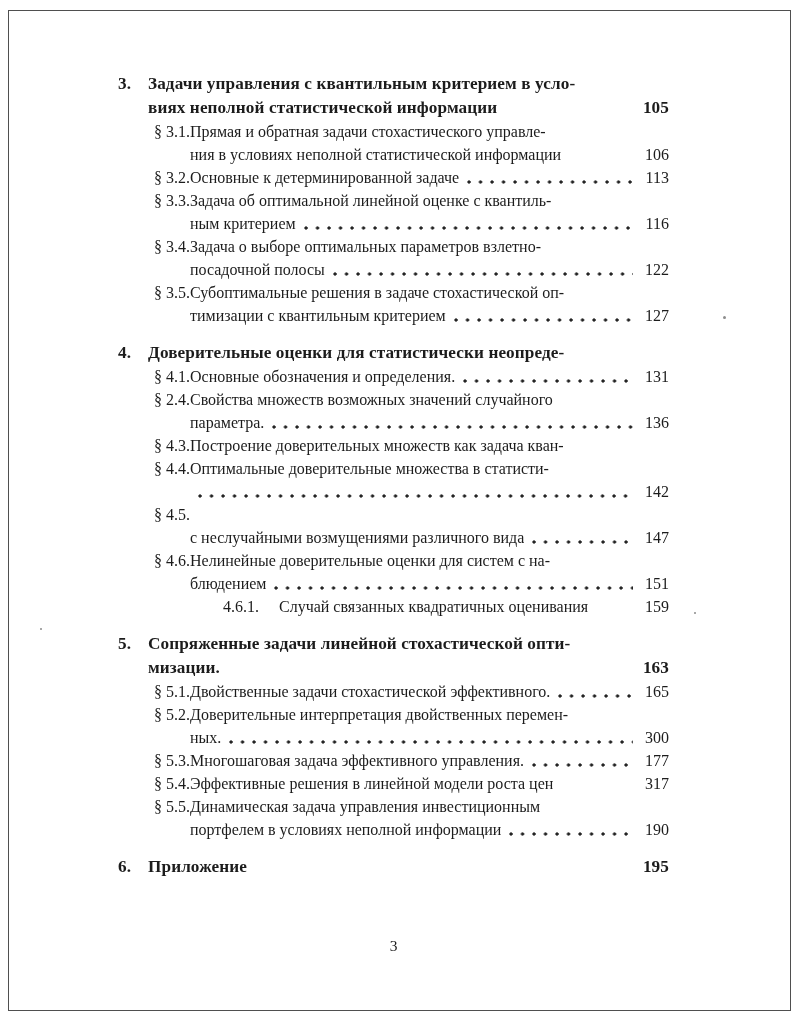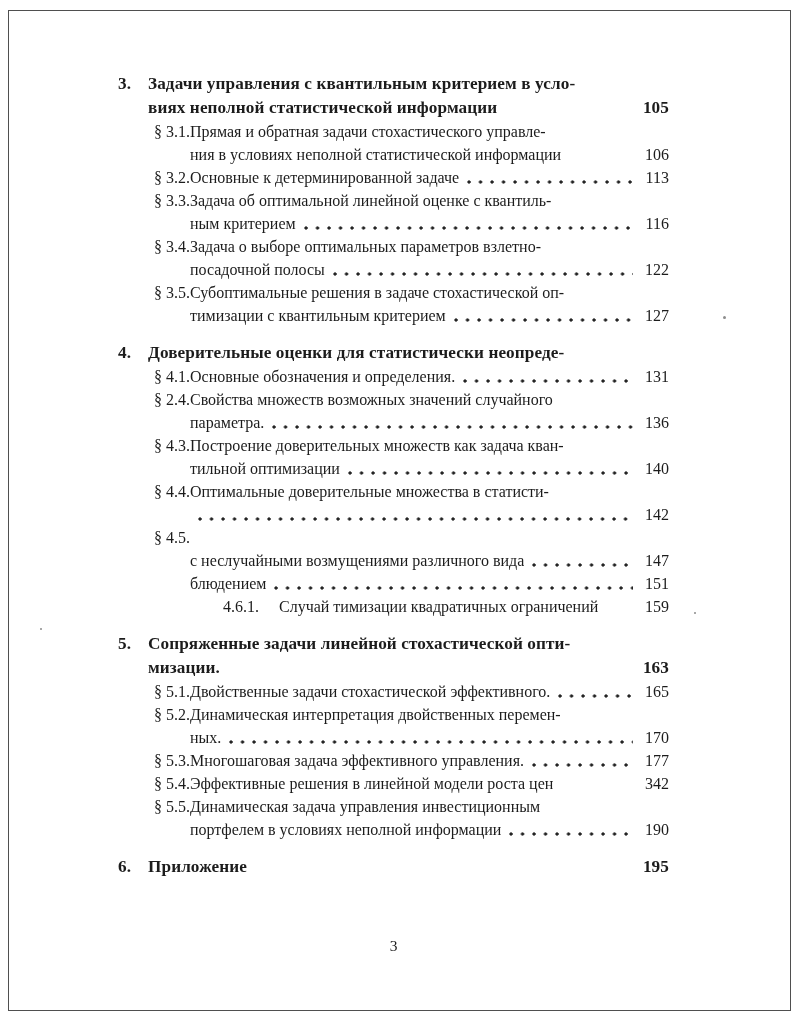--- a/index.html
+++ b/index.html
@@ -107,52 +107,52 @@
       </div>
       <div class="entry section">
         <div class="line"><span class="label">§ 4.1.</span><span class="text">Основные обозначения и определения.</span><span class="dots"></span><span class="page-num">131</span></div>
       </div>
       <div class="entry section">
         <div class="line"><span class="label">§ 2.4.</span><span class="text">Свойства множеств возможных значений случайного</span></div>
         <div class="line cont"><span class="text">параметра.</span><span class="dots"></span><span class="page-num">136</span></div>
       </div>
       <div class="entry section">
         <div class="line"><span class="label">§ 4.3.</span><span class="text">Построение доверительных множеств как задача кван-</span></div>
-        <div class="line cont"><span class="text">тильной оптимизации</span><span class="dots"></span><span class="page-num">140</span></div>
       </div>
       <div class="entry section">
         <div class="line"><span class="label">§ 4.4.</span><span class="text">Оптимальные доверительные множества в статисти-</span></div>
         <div class="line cont"><span class="dots"></span><span class="page-num">142</span></div>
       </div>
       <div class="entry section">
         <div class="line"><span class="label">§ 4.5.</span></div>
         <div class="line cont"><span class="text">с неслучайными возмущениями различного вида</span><span class="dots"></span><span class="page-num">147</span></div>
       </div>
       <div class="entry section">
+        <div class="line"><span class="label">§ 4.6.</span><span class="text">Нелинейные доверительные оценки для систем с на-</span></div>
         <div class="line cont"><span class="text">блюдением</span><span class="dots"></span><span class="page-num">151</span></div>
       </div>
       <div class="entry subsection">
-        <div class="line"><span class="label">4.6.1.</span><span class="text">Случай тимизации квадратичных ограничений</span><span class="spacer"></span><span class="page-num">159</span></div>
+        <div class="line"><span class="label">4.6.1.</span><span class="text">Случай связанных квадратичных оценивания</span><span class="spacer"></span><span class="page-num">159</span></div>
       </div>
       <div class="entry chapter">
         <div class="line"><span class="label">5.</span><span class="text">Сопряженные задачи линейной стохастической опти-</span></div>
         <div class="line cont"><span class="text">мизации.</span><span class="spacer"></span><span class="page-num">163</span></div>
       </div>
       <div class="entry section">
         <div class="line"><span class="label">§ 5.1.</span><span class="text">Двойственные задачи стохастической эффективного.</span><span class="dots"></span><span class="page-num">165</span></div>
       </div>
       <div class="entry section">
-        <div class="line"><span class="label">§ 5.2.</span><span class="text">Динамическая интерпретация двойственных перемен-</span></div>
-        <div class="line cont"><span class="text">ных.</span><span class="dots"></span><span class="page-num">170</span></div>
+        <div class="line"><span class="label">§ 5.2.</span><span class="text">Доверительные интерпретация двойственных перемен-</span></div>
+        <div class="line cont"><span class="text">ных.</span><span class="dots"></span><span class="page-num">300</span></div>
       </div>
       <div class="entry section">
         <div class="line"><span class="label">§ 5.3.</span><span class="text">Многошаговая задача эффективного управления.</span><span class="dots"></span><span class="page-num">177</span></div>
       </div>
       <div class="entry section">
-        <div class="line"><span class="label">§ 5.4.</span><span class="text">Эффективные решения в линейной модели роста цен</span><span class="spacer"></span><span class="page-num">342</span></div>
+        <div class="line"><span class="label">§ 5.4.</span><span class="text">Эффективные решения в линейной модели роста цен</span><span class="spacer"></span><span class="page-num">317</span></div>
       </div>
       <div class="entry section">
         <div class="line"><span class="label">§ 5.5.</span><span class="text">Динамическая задача управления инвестиционным</span></div>
         <div class="line cont"><span class="text">портфелем в условиях неполной информации</span><span class="dots"></span><span class="page-num">190</span></div>
       </div>
       <div class="entry chapter">
         <div class="line"><span class="label">6.</span><span class="text">Приложение</span><span class="spacer"></span><span class="page-num">195</span></div>
       </div>
     </div>
 

